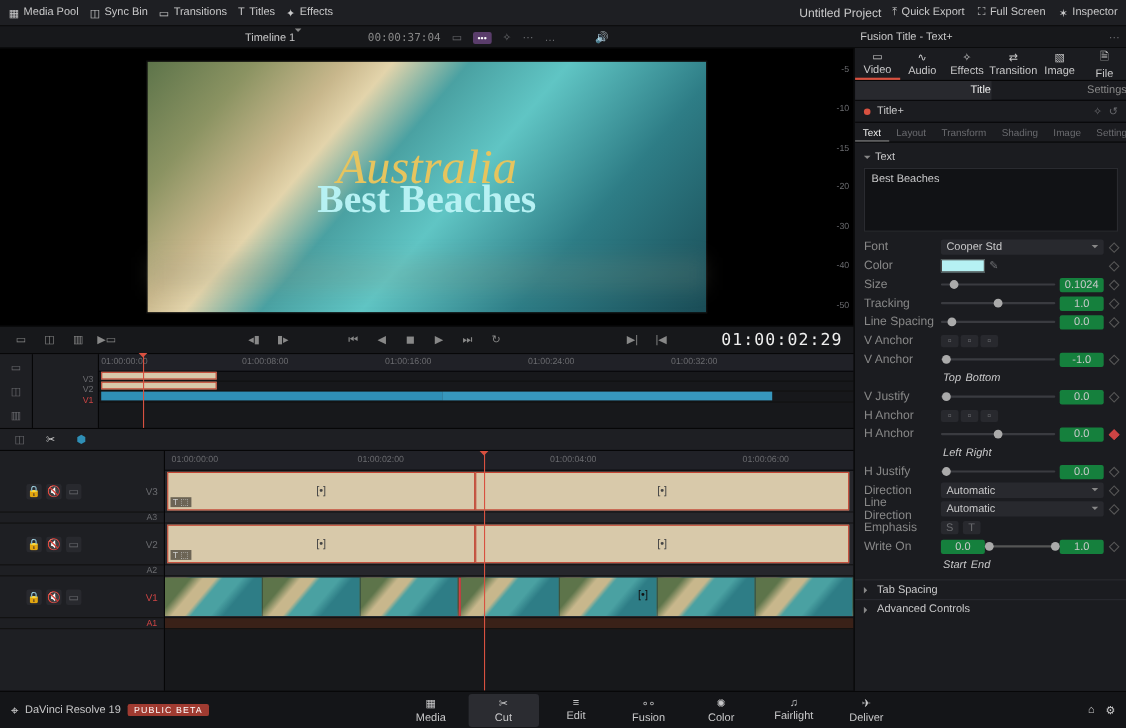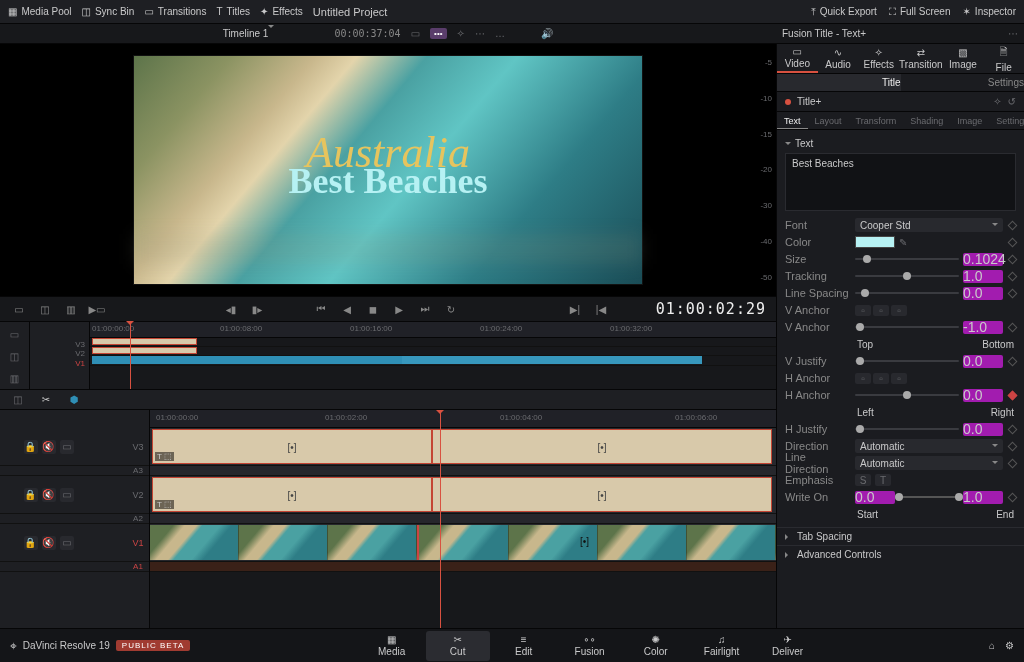--- a/index.html
+++ b/index.html
@@ -8,21 +8,21 @@
     --inspector:#1b1c20;--cyan:#b6f1f3;--ruler:#202127;--track:#26272c;
     --clip:#d8c9aa;--clip-br:#c44533;--gold:#e6c45e;--thumb:#6aa0a7;
   }
   *{box-sizing:border-box;font-family:"Segoe UI",Arial,sans-serif;font-size:10px;color:var(--text);}
   body{margin:0;width:1024px;height:662px;background:var(--bg);overflow:hidden;position:relative;}
   .ico{display:inline-flex;align-items:center;justify-content:center;}
 
   
   .topbar{height:24px;background:var(--bg2);border-bottom:1px solid var(--line);display:flex;align-items:center;gap:10px;padding:0 8px;}
   .topbar .grp{display:flex;align-items:center;gap:4px;color:var(--sub);cursor:pointer;}
-  .topbar .title{flex:1;text-align:left;font-size:11px;color:var(--text);}
+  .topbar .title{flex:1;text-align:right;font-size:11px;color:var(--text);}
   .topbar .right{display:flex;align-items:center;gap:12px;}
   .topbar .insp{color:#eee;}
 
   
   .secbar{height:20px;background:var(--bg);border-bottom:1px solid var(--line);display:flex;align-items:center;position:relative;}
   .secbar .left{width:776px;display:flex;align-items:flex-end;justify-content:center;gap:10px;}
   .secbar .tc{font-family:monospace;font-size:10px;color:var(--sub);}
   .secbar .right{flex:1;display:flex;align-items:center;padding:0 6px;justify-content:space-between;}
   .pill{display:inline-flex;align-items:center;justify-content:center;padding:1px 4px;border-radius:2px;font-size:8px;}
   .viewer{width:776px;background:#000;display:flex;flex-direction:column;position:relative;}
@@ -48,23 +48,23 @@
   .sec{padding:4px 8px;}
   .sec-h{display:flex;align-items:center;gap:4px;color:var(--sub);padding:4px 0;}
   .txtbox{background:#111215;border:1px solid #2a2b30;min-height:58px;padding:4px 6px;margin-bottom:6px;}
   .prop{display:flex;align-items:center;height:16px;margin:1px 0;gap:4px;}
   .prop .lbl{width:66px;text-align:left;color:var(--sub);font-size:11px;}
   .prop .ctl{flex:1;display:flex;align-items:center;gap:4px;}
   .dd{flex:1;background:var(--bg3);height:14px;border-radius:2px;padding:0 5px;display:flex;align-items:center;justify-content:space-between;color:var(--text);font-size:9px;}
   .swatch{width:40px;height:12px;background:var(--cyan);border:1px solid #444;}
   .slider{flex:1;height:2px;background:#3a3b40;position:relative;border-radius:1px;}
   .slider .kn{position:absolute;top:-3px;width:8px;height:8px;border-radius:50%;background:#aaa;transform:translateX(-4px);}
-  .numbox{width:40px;height:13px;background:#a21caf;font-size:14px;line-height:13px;color:var(--text);border-radius:2px;}
+  .numbox{width:40px;height:13px;background:#15803d;text-align:center;font-size:10px;line-height:13px;color:var(--text);border-radius:2px;}
   .dia{width:7px;height:7px;transform:rotate(45deg);border:1px solid #555;margin-left:2px;}
-  .two-lbl{display:flex;justify-content:space-between;font-size:8px;color:var(--dim);padding:0 2px;}
+  .two-lbl{display:flex;font-size:8px;color:var(--dim);padding:0 2px;font-style:italic;}
   .collap{height:18px;display:flex;align-items:center;gap:4px;padding:0 8px;border-top:1px solid #2a2b30;color:var(--sub);cursor:pointer;}
 
   
   .transport{height:26px;background:var(--bg);border-top:1px solid var(--line);border-bottom:1px solid var(--line);display:flex;align-items:center;padding:0 10px;gap:8px;}
   .tbtn{width:18px;height:18px;display:flex;align-items:center;justify-content:center;cursor:pointer;color:var(--sub);}
   .maintc{font-family:monospace;font-size:15px;letter-spacing:1px;color:#eee;margin-left:auto;}
 
   
   .tl-upper{height:68px;background:var(--bg);display:flex;border-bottom:1px solid var(--line);}
   .tl-left{width:90px;background:var(--bg2);border-right:1px solid var(--line);}

